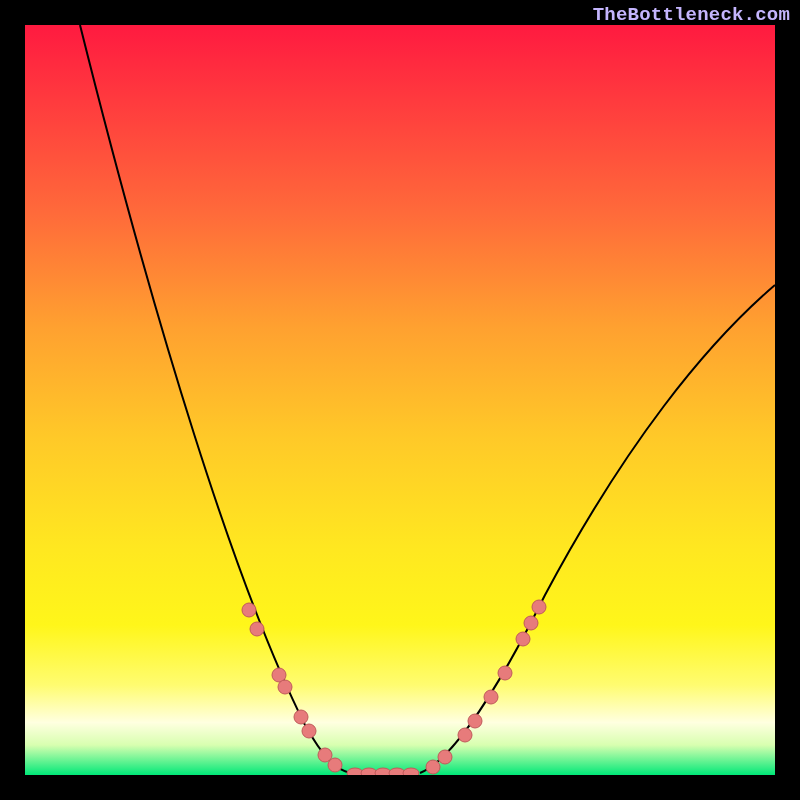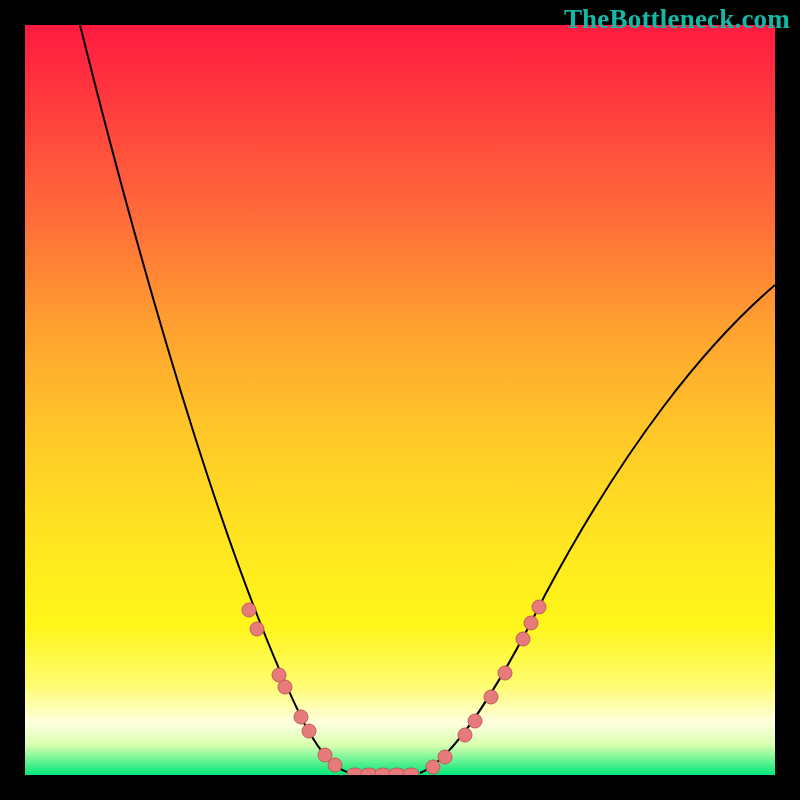--- a/index.html
+++ b/index.html
@@ -26,24 +26,24 @@
       #fff61a 80%,
       #fffc70 88%,
       #ffffe0 93%,
       #d8ffb0 96%,
       #00e878 100%);
   }
   .watermark {
     position: absolute;
     top: 4px;
     right: 10px;
-    font-family: Liberation Serif, serif;
-    font-size: 27px;
+    font-family: Liberation Mono, monospace;
+    font-size: 19px;
     font-weight: bold;
-    color: #14b8a6;
+    color: #c4b5fd;
     letter-spacing: 0.2px;
   }
   svg.plot {
     position: absolute;
     left: 0;
     top: 0;
     width: 750px;
     height: 750px;
   }
   .curve {

